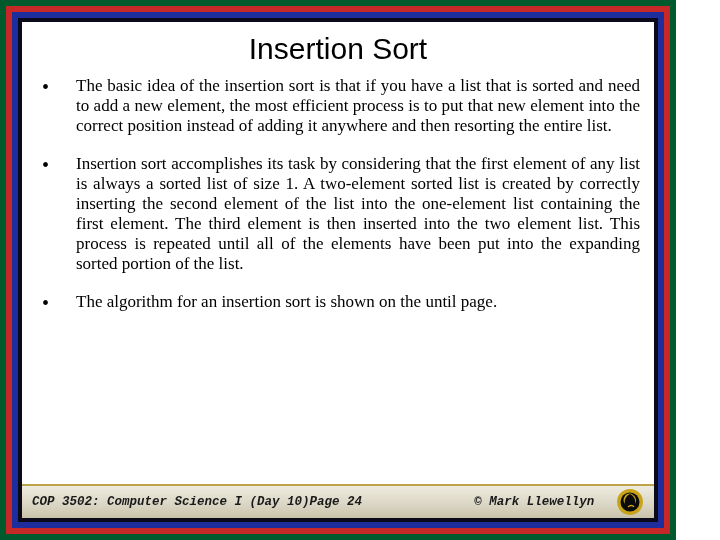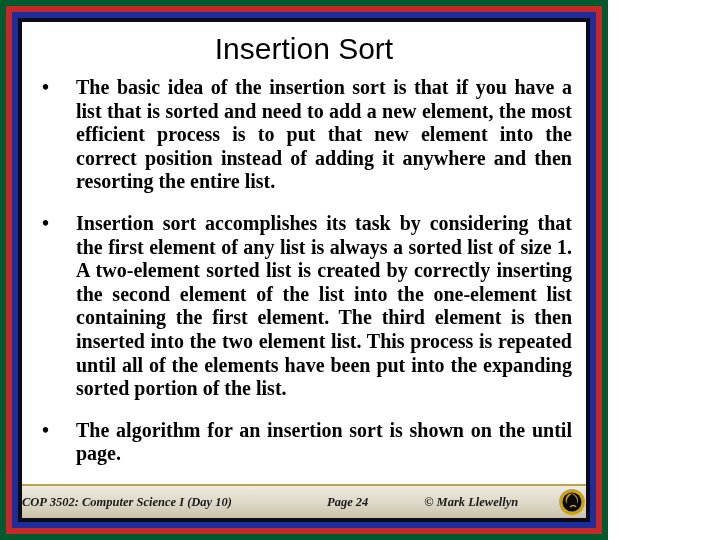--- a/index.html
+++ b/index.html
@@ -5,21 +5,21 @@
   html, body {
     margin: 0;
     padding: 0;
     width: 720px;
     height: 540px;
     overflow: hidden;
     font-family: "Times New Roman", Times, serif;
     background: #ffffff;
   }
   .slide {
-    width: 608px;
+    width: 676px;
     height: 540px;
     box-sizing: border-box;
     position: relative;
     background: #f0abfc;
   }
   
   .b0 { position:absolute; inset:0; border: 6px solid #005a2e; box-sizing:border-box; }
   .b1 { position:absolute; inset:6px; border: 6px solid #c62828; box-sizing:border-box; }
   .b2 { position:absolute; inset:12px; border: 6px solid #1d2e9c; box-sizing:border-box; }
   .b3 { position:absolute; inset:18px; border: 4px solid #0a0a1a; box-sizing:border-box; background:#fff; }
@@ -39,26 +39,25 @@
     font-weight: 500;
   }
   ul.body {
     list-style: none;
     margin: 0;
     padding: 0;
   }
   ul.body li {
     position: relative;
     padding-left: 40px;
-    font-size: 20px;
+    font-size: 17px;
     line-height: 1.18;
     color: #000;
     text-align: justify;
     margin-bottom: 18px;
-    font-weight: bold;
   }
   ul.body li::before {
     content: "•";
     position: absolute;
     left: 6px;
     top: 0;
     font-size: 20px;
     color: #000;
   }
 
@@ -66,29 +65,29 @@
     position: absolute;
     left: 22px;
     right: 22px;
     bottom: 22px;
     height: 34px;
     box-sizing: border-box;
     border-top: 2px solid #bfa34a;
     background: linear-gradient(to bottom, #eeece0 0%, #dad5c3 60%, #c9c2aa 100%);
     display: flex;
     align-items: center;
-    font-family: Liberation Serif, serif;
+    font-family: Liberation Mono, monospace;
     font-size: 12.5px;
     font-weight: bold;
     font-style: italic;
     color: #1a1a1a;
-    padding: 0 0;
+    padding: 0 10px;
   }
   .footer .left { flex: 1.4; text-align: left; white-space: nowrap; }
-  .footer .mid  { flex: 0.9; text-align: right; white-space: nowrap; }
+  .footer .mid  { flex: 0.9; text-align: left; white-space: nowrap; }
   .footer .right{ flex: 1.1; text-align: center; padding-left:20px; white-space: nowrap; }
   .footer .logo {
     flex: 0 0 28px;
     width: 28px;
     height: 28px;
     margin-left: 4px;
   }
   .footer .logo svg { display:block; }
 </style>
 </head>

